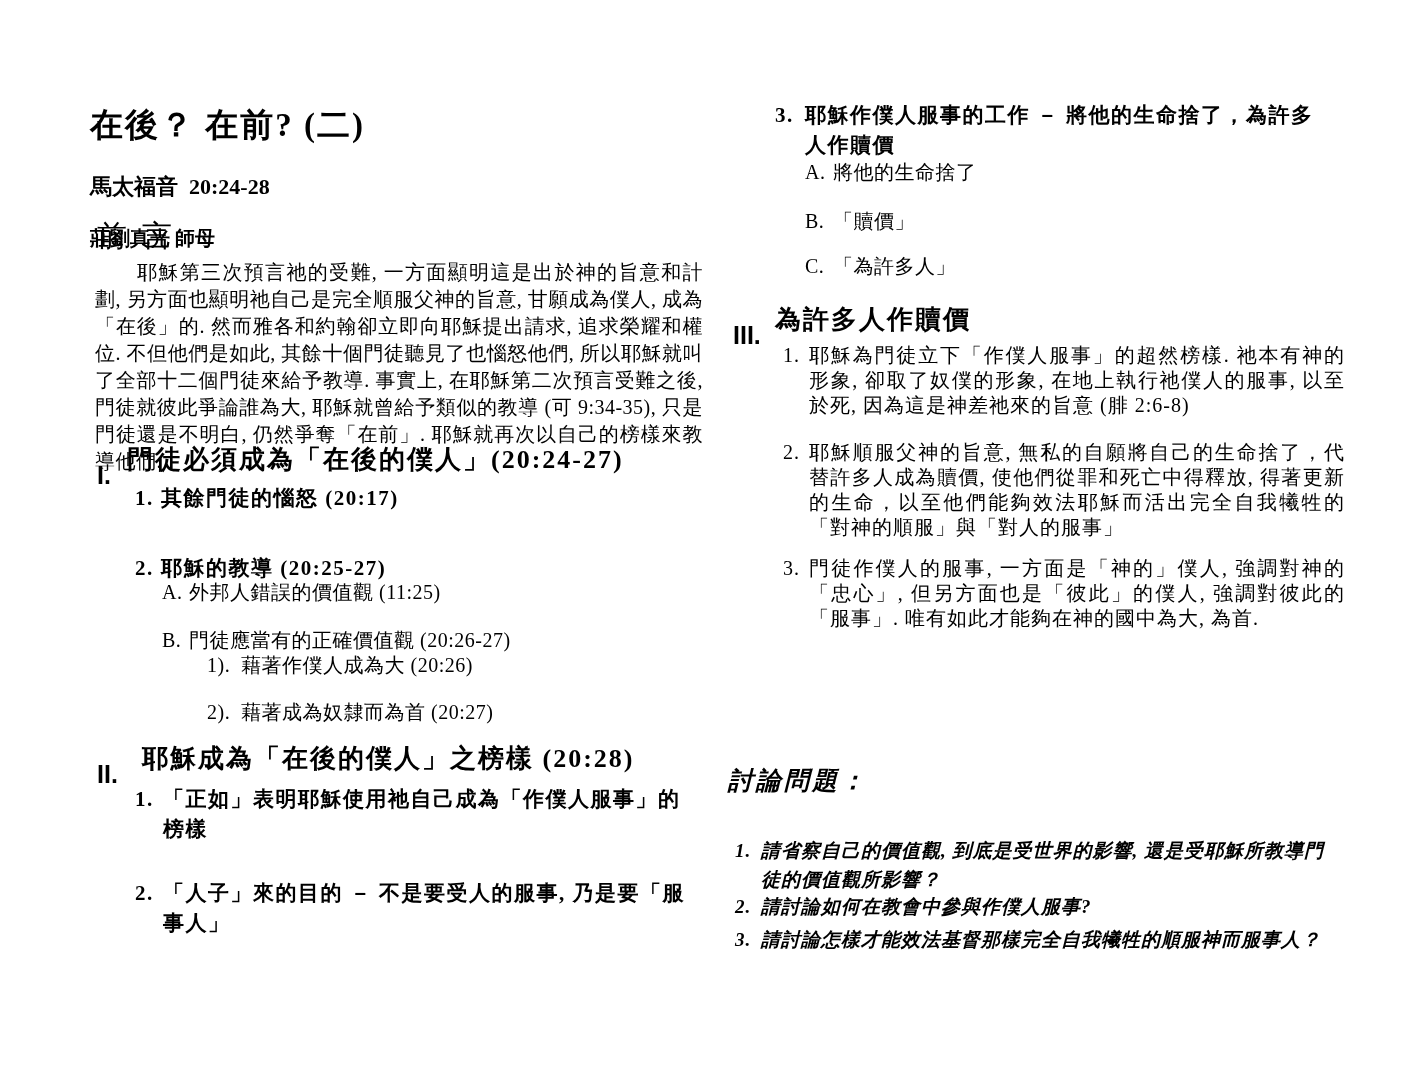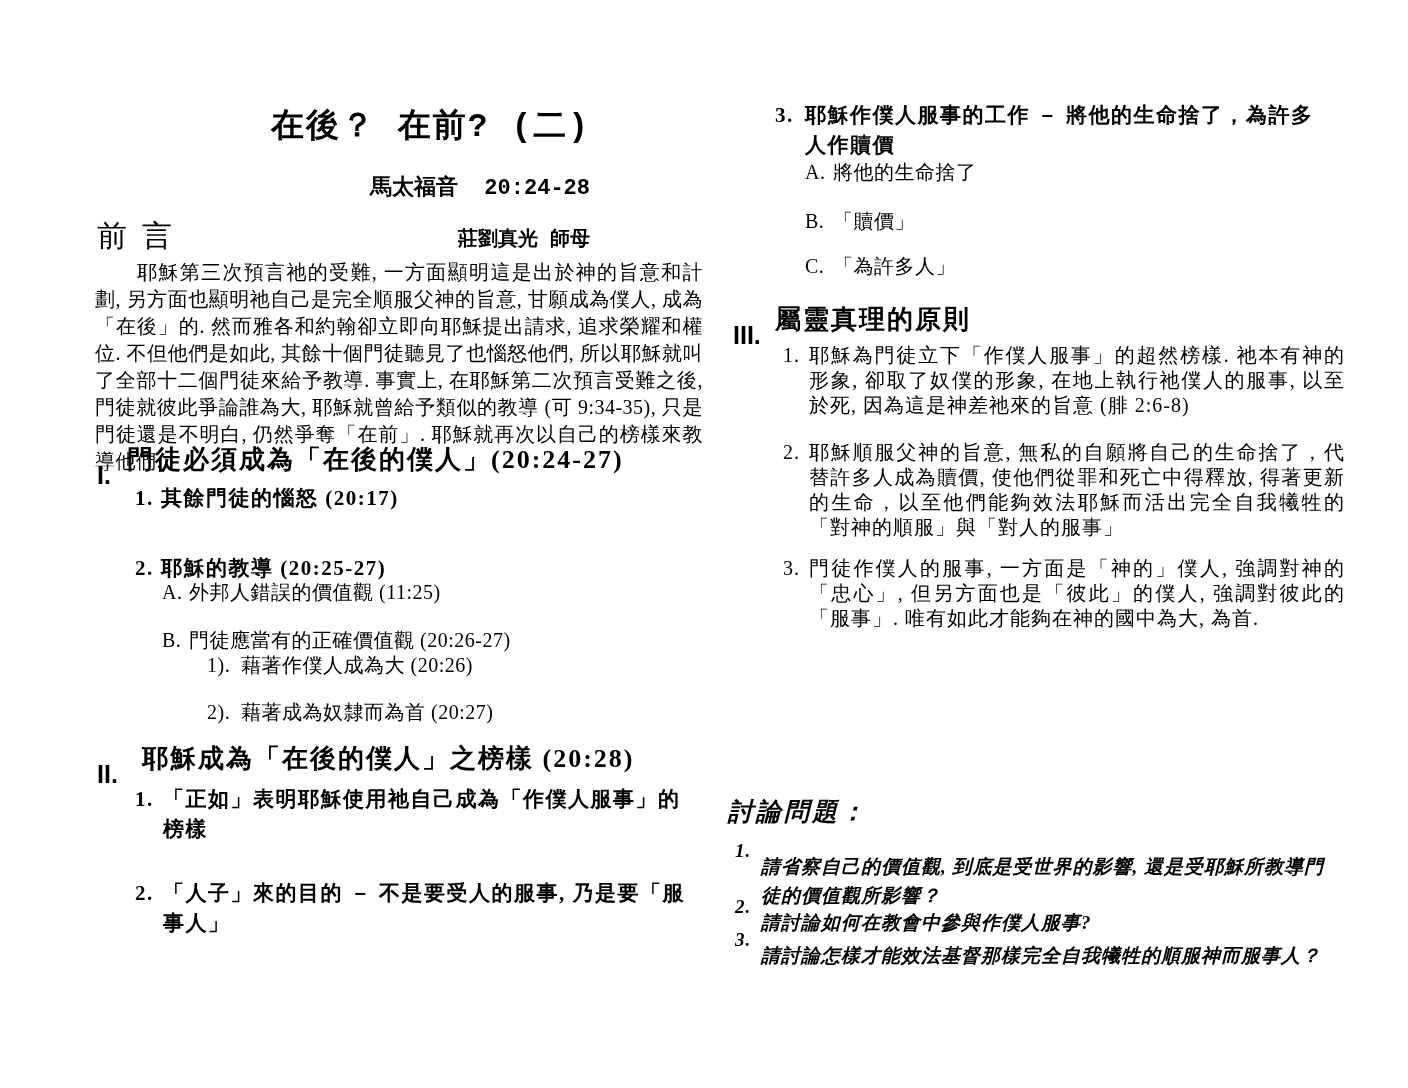--- a/index.html
+++ b/index.html
@@ -5,21 +5,21 @@
   html,body{margin:0;padding:0;background:#ffffff;}
   .page{
     position:relative;
     width:1408px;height:1088px;
     background:#ffffff;
     color:#000000;
     font-family:"Liberation Serif","DejaVu Serif",serif;
     overflow:hidden;
   }
   .abs{position:absolute;}
-  .center{text-align:right;font-family:Liberation Mono, monospace;}
+  .center{text-align:left;}
   .pre{white-space:pre;}
 
   .title{left:90px;top:103px;width:500px;font-size:33px;font-weight:bold;letter-spacing:2px;}
   .scripture{left:90px;top:148px;width:500px;font-size:22px;font-weight:bold;margin-top:24px;}
   .author{left:90px;top:177px;width:500px;font-size:20px;font-weight:bold;margin-top:48px;}
 
   .preface-heading{left:97px;top:216px;font-size:30px;font-weight:normal;}
   .preface-body{
     left:95px;top:259px;width:608px;
     font-size:20px;line-height:27px;
@@ -39,28 +39,28 @@
     font-weight:bold;font-size:26px;line-height:30px;letter-spacing:2px;
   }
 
   .kai{font-weight:bold;}
   .item{font-size:21px;line-height:30px;letter-spacing:1.5px;}
   .subitem{font-size:20px;line-height:25px;letter-spacing:0.5px;}
   .body-item{font-size:20px;line-height:25px;letter-spacing:1px;text-align:justify;}
   .body-item .txt{text-align:justify;}
 
   .disc-heading{
-    left:728px;top:795px;
+    left:728px;top:764px;
     font-size:25px;font-weight:bold;font-style:italic;letter-spacing:3px;
   }
   .disc-item{
     font-size:19px;line-height:29px;
     font-weight:bold;font-style:italic;letter-spacing:1px;
   }
-  .disc-item .txt{padding-left:2px;margin-top:16px;}
+  .disc-item .txt{padding-left:2px;}
 </style>
 </head>
 <body>
 
 <div class="page">
 
   <div class="abs title center pre">在後？ 在前? (二)</div>
   <div class="abs scripture center pre">馬太福音  20:24-28</div>
   <div class="abs author center pre">莊劉真光 師母</div>
 
@@ -132,21 +132,21 @@
     <span class="txt">「贖價」</span>
   </div>
 
   <div class="row subitem" style="left:805px;top:254px;width:500px;">
     <span class="num" style="width:28px;">C.</span>
     <span class="txt">「為許多人」</span>
   </div>
 
   <div class="row sec-heading" style="left:733px;top:305px;width:620px;">
     <span class="num" style="width:42px;">III.</span>
-    <span class="txt">屬靈真理的原則</span>
+    <span class="txt">為許多人作贖價</span>
   </div>
 
   <div class="row body-item" style="left:783px;top:343px;width:562px;">
     <span class="num" style="width:26px;">1.</span>
     <span class="txt pre-wrap">耶穌為門徒立下「作僕人服事」的超然榜樣. 祂本有神的形象, 卻取了奴僕的形象, 在地上執行祂僕人的服事, 以至於死, 因為這是神差祂來的旨意    (腓 2:6-8)</span>
   </div>
 
   <div class="row body-item" style="left:783px;top:440px;width:562px;">
     <span class="num" style="width:26px;">2.</span>
     <span class="txt">耶穌順服父神的旨意, 無私的自願將自己的生命捨了，代替許多人成為贖價, 使他們從罪和死亡中得釋放, 得著更新的生命，以至他們能夠效法耶穌而活出完全自我犧牲的「對神的順服」與「對人的服事」</span>

